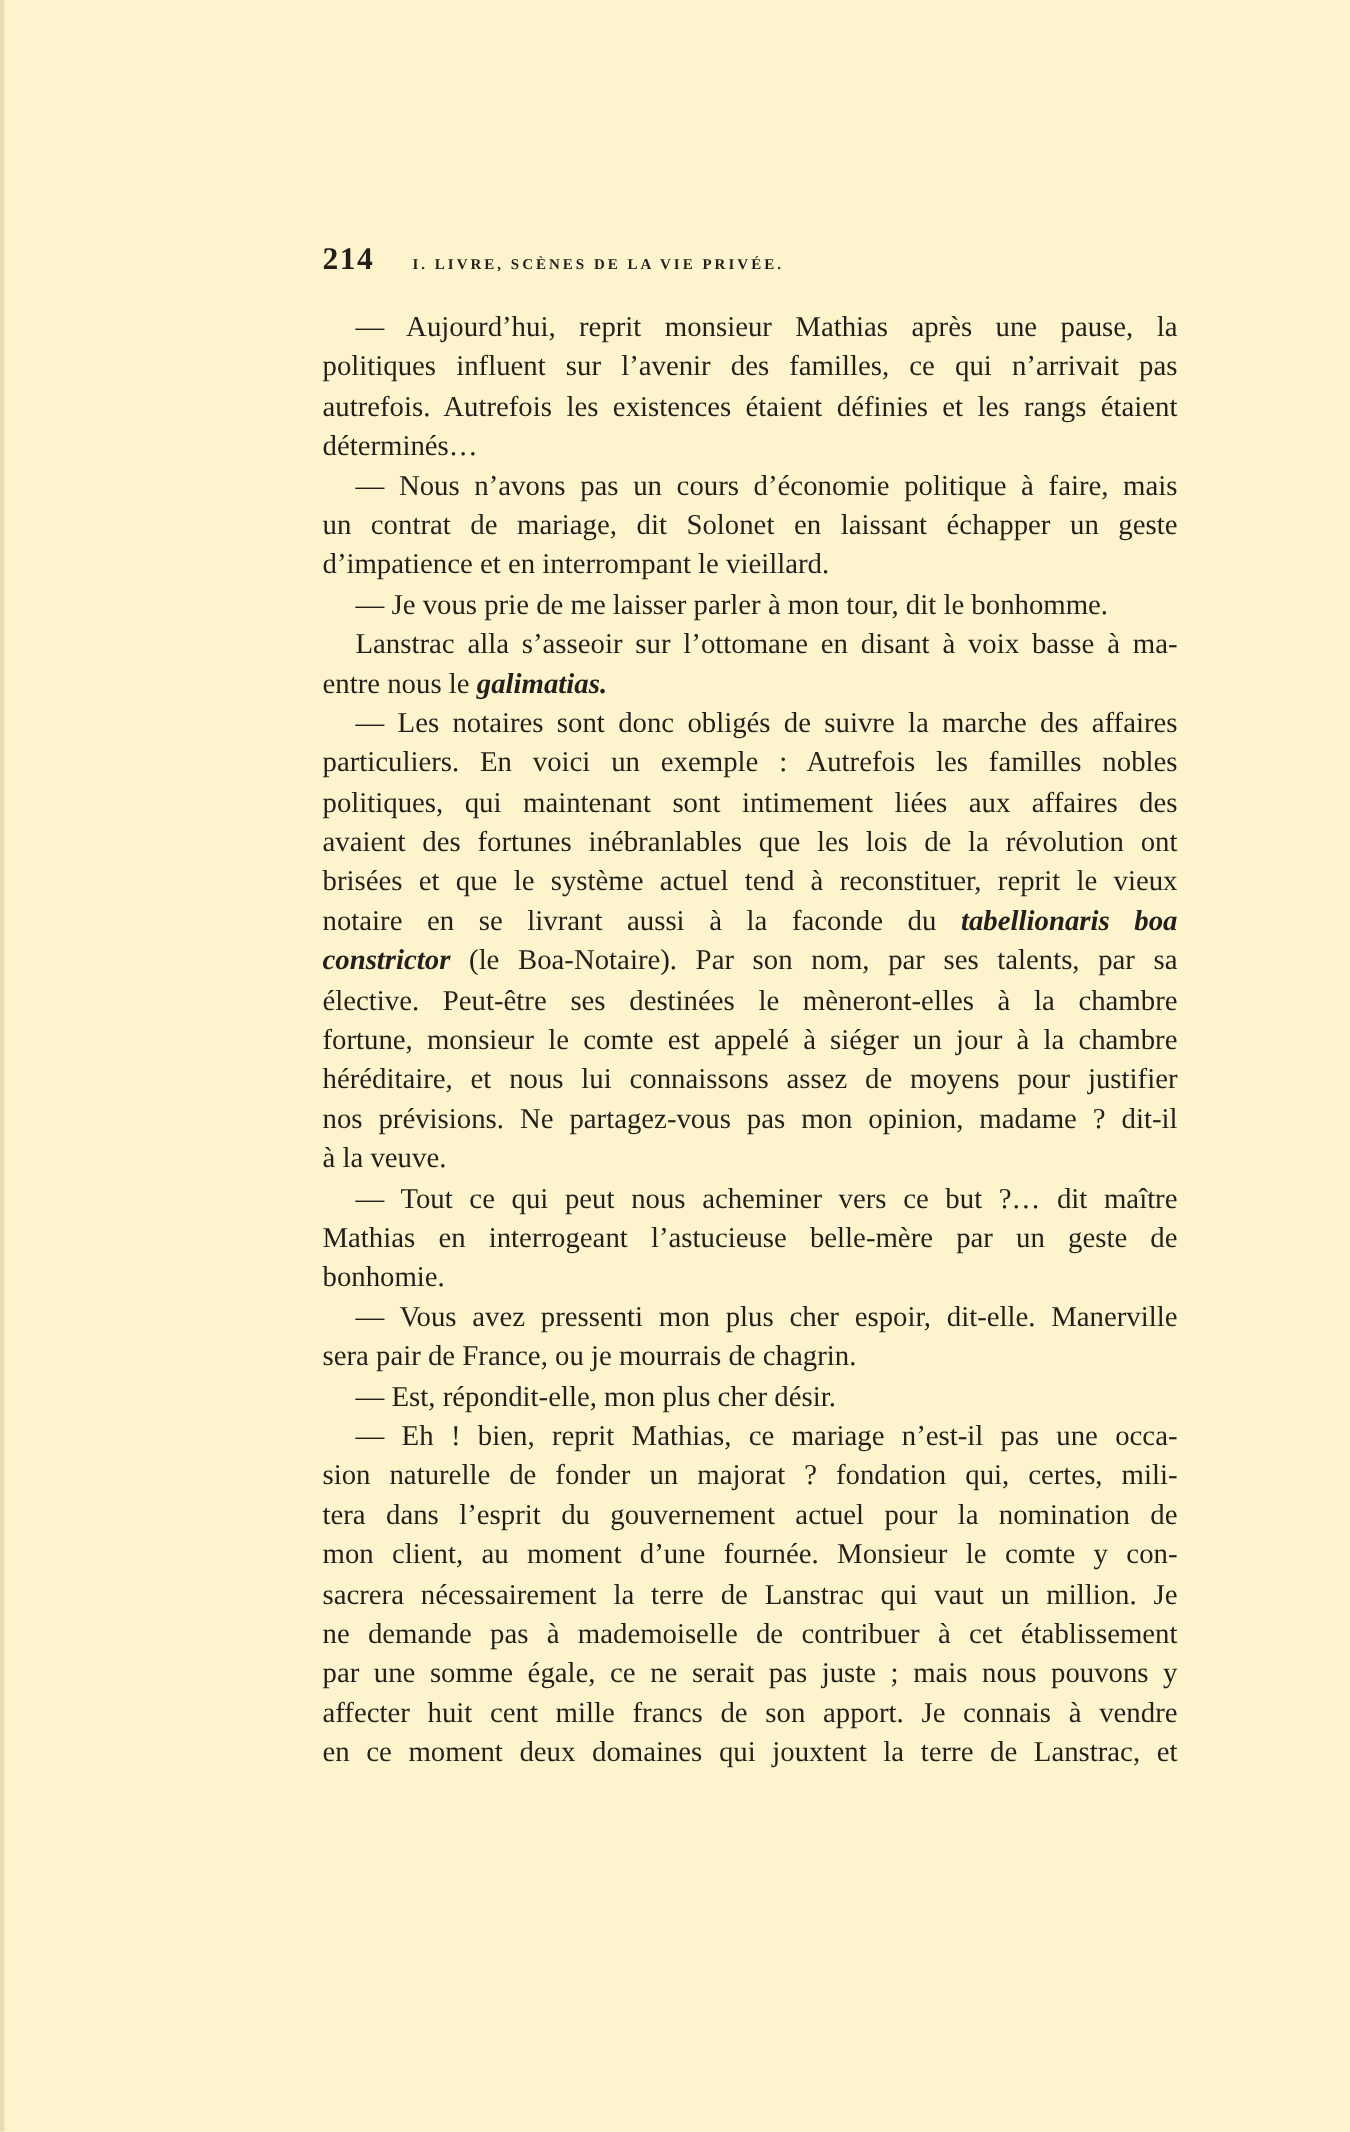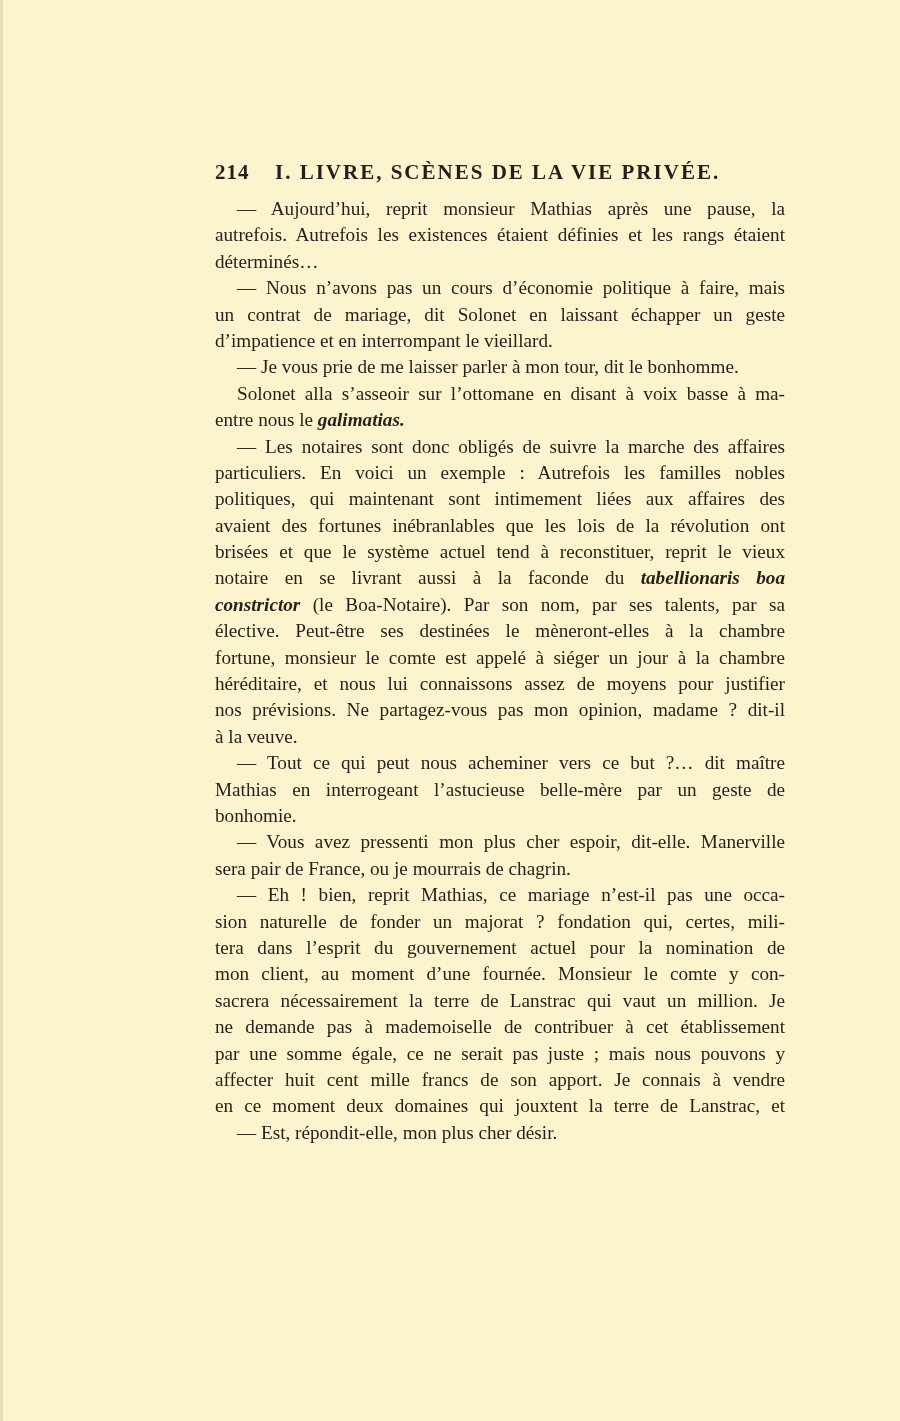--- a/index.html
+++ b/index.html
@@ -9,61 +9,62 @@
     position: relative;
   }
   .edge { position: absolute; left: 0; top: 0; width: 3px; height: 1421px; background: #e8dcb2; }
   .page {
     position: absolute; left: 215px; top: 160px; width: 570px;
     font-family: "Liberation Serif", serif;
     color: #231f1a;
     font-size: 19.2px;
   }
   .header {
-    display: flex; align-items: baseline; height: 30px; margin-bottom: 6px;
+    display: flex; align-items: baseline; height: 30px; margin-bottom: 16px;
     font-family: "Liberation Serif", serif;
   }
   .page-num { font-size: 21px; font-weight: bold; width: 60px; letter-spacing: 1px; }
   .running-head {
-    font-size: 21px; font-weight: bold; letter-spacing: 2px; text-transform: none;
+    font-size: 10px; font-weight: bold; letter-spacing: 2px; text-transform: none;
   }
   .line { display: block; text-align: justify; text-align-last: justify; white-space: nowrap; }
   .line.last { text-align-last: left; }
   .line.first { padding-left: 22px; }
   .it { font-style: italic; font-weight: bold; }
 </style>
 </head>
 <body>
 
 <div class="edge"></div>
 
 <div class="page">
   <div class="header">
     <span class="page-num">214</span>
     <span class="running-head">I. LIVRE, SCÈNES DE LA VIE PRIVÉE.</span>
   </div>
 
   <div>
     <span class="line first">— Aujourd’hui, reprit monsieur Mathias après une pause, la</span>
+    <span class="line">politiques influent sur l’avenir des familles, ce qui n’arrivait pas</span>
     <span class="line">autrefois. Autrefois les existences étaient définies et les rangs étaient</span>
     <span class="line last">déterminés…</span>
   </div>
 
   <div>
     <span class="line first">— Nous n’avons pas un cours d’économie politique à faire, mais</span>
     <span class="line">un contrat de mariage, dit Solonet en laissant échapper un geste</span>
     <span class="line last">d’impatience et en interrompant le vieillard.</span>
   </div>
 
   <div>
     <span class="line first last">— Je vous prie de me laisser parler à mon tour, dit le bonhomme.</span>
   </div>
 
   <div>
-    <span class="line first">Solonet alla s’asseoir sur l’ottomane en disant à voix basse à ma-</span>
+    <span class="line first">Lanstrac alla s’asseoir sur l’ottomane en disant à voix basse à ma-</span>
     <span class="line last"><span>entre nous le </span><span class="it">galimatias.</span></span>
   </div>
 
   <div>
     <span class="line first">— Les notaires sont donc obligés de suivre la marche des affaires</span>
     <span class="line">particuliers. En voici un exemple : Autrefois les familles nobles</span>
     <span class="line">politiques, qui maintenant sont intimement liées aux affaires des</span>
     <span class="line">avaient des fortunes inébranlables que les lois de la révolution ont</span>
     <span class="line">brisées et que le système actuel tend à reconstituer, reprit le vieux</span>
     <span class="line"><span>notaire en se livrant aussi à la faconde du </span><span class="it">tabellionaris boa</span></span>
@@ -80,31 +81,31 @@
     <span class="line">Mathias en interrogeant l’astucieuse belle-mère par un geste de</span>
     <span class="line last">bonhomie.</span>
   </div>
 
   <div>
     <span class="line first">— Vous avez pressenti mon plus cher espoir, dit-elle. Manerville</span>
     <span class="line last">sera pair de France, ou je mourrais de chagrin.</span>
   </div>
 
   <div>
+    <span class="line first last">— Est, répondit-elle, mon plus cher désir.</span>
+  </div>
+
+  <div>
     <span class="line first">— Eh ! bien, reprit Mathias, ce mariage n’est-il pas une occa-</span>
     <span class="line">sion naturelle de fonder un majorat ? fondation qui, certes, mili-</span>
     <span class="line">tera dans l’esprit du gouvernement actuel pour la nomination de</span>
     <span class="line">mon client, au moment d’une fournée. Monsieur le comte y con-</span>
     <span class="line">sacrera nécessairement la terre de Lanstrac qui vaut un million. Je</span>
     <span class="line">ne demande pas à mademoiselle de contribuer à cet établissement</span>
     <span class="line">par une somme égale, ce ne serait pas juste ; mais nous pouvons y</span>
     <span class="line">affecter huit cent mille francs de son apport. Je connais à vendre</span>
     <span class="line">en ce moment deux domaines qui jouxtent la terre de Lanstrac, et</span>
   </div>
-
-  <div>
-    <span class="line first last">— Est, répondit-elle, mon plus cher désir.</span>
-  </div>
 </div>
 
 <style>
   .page .line { line-height: 26.4px; height: 26.4px; overflow: visible; font-family: Liberation Serif, serif; }
 </style>
 
 </body></html>

